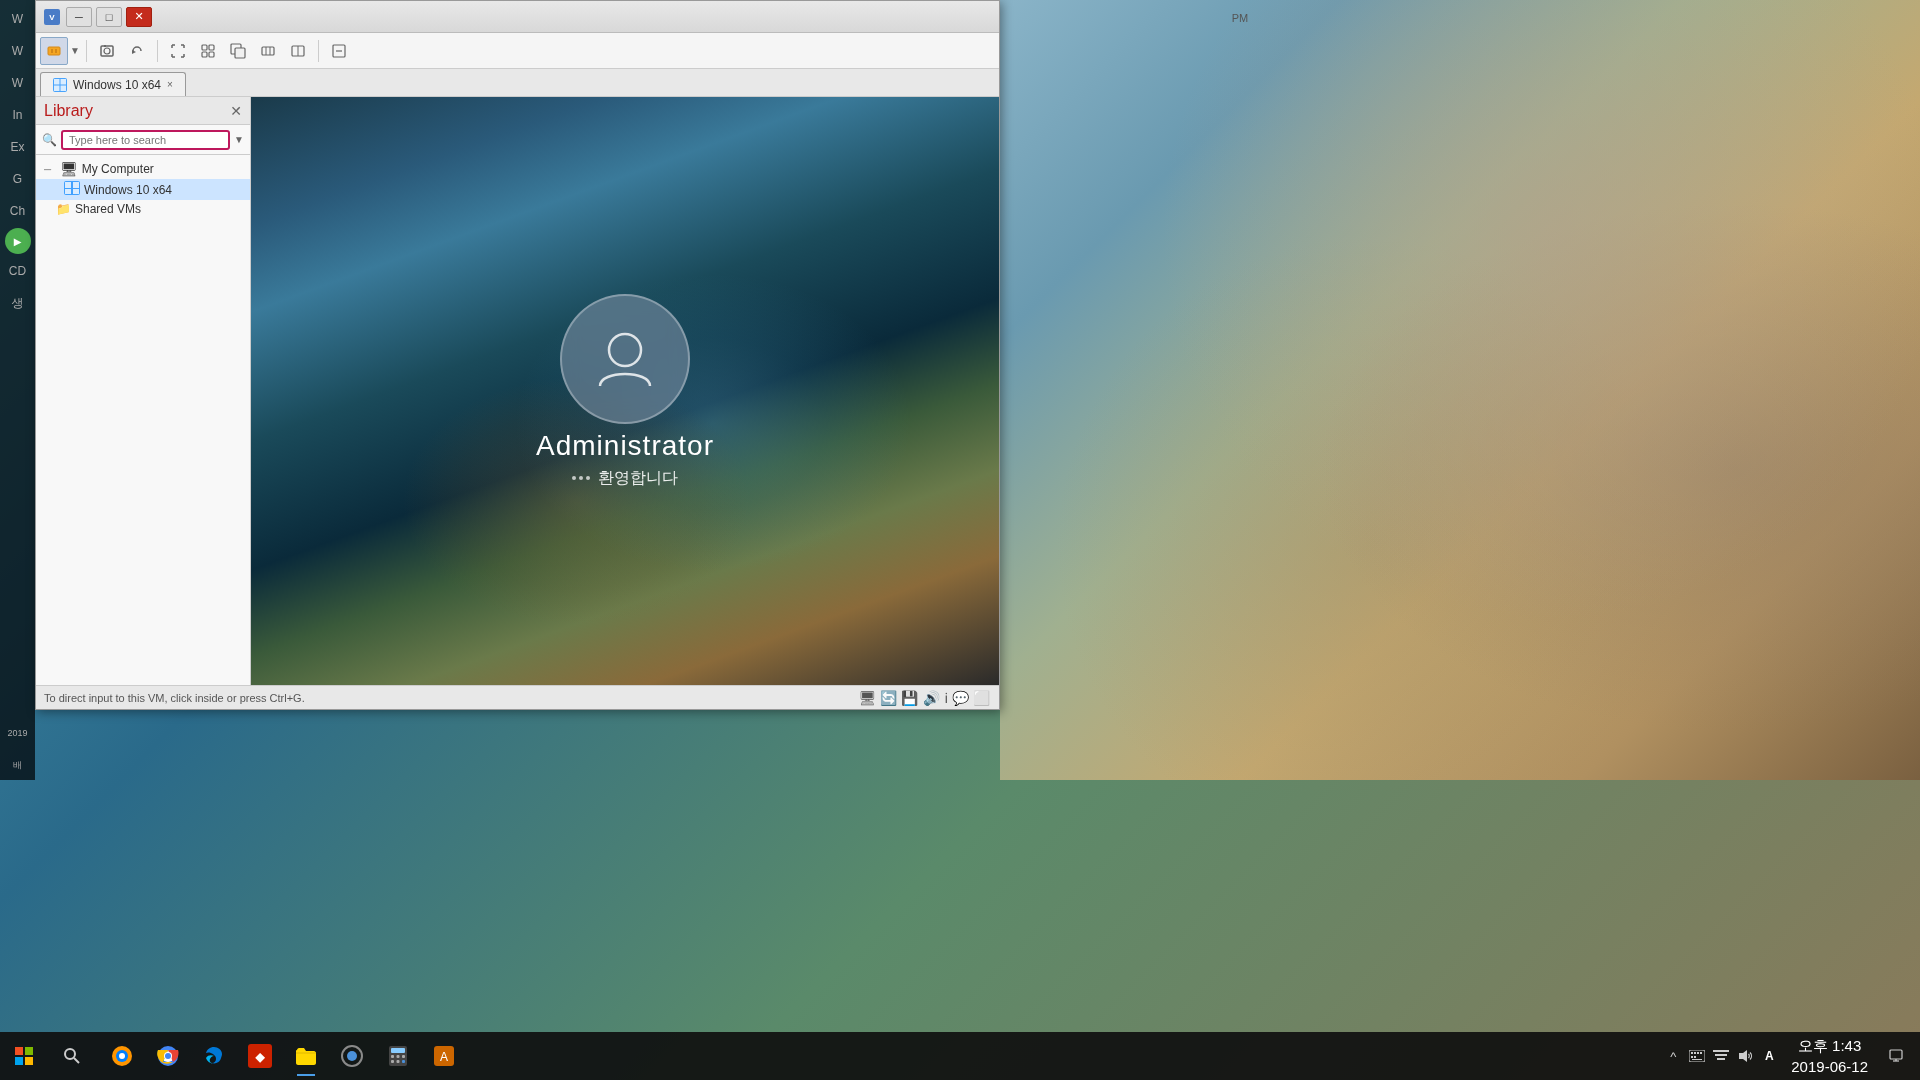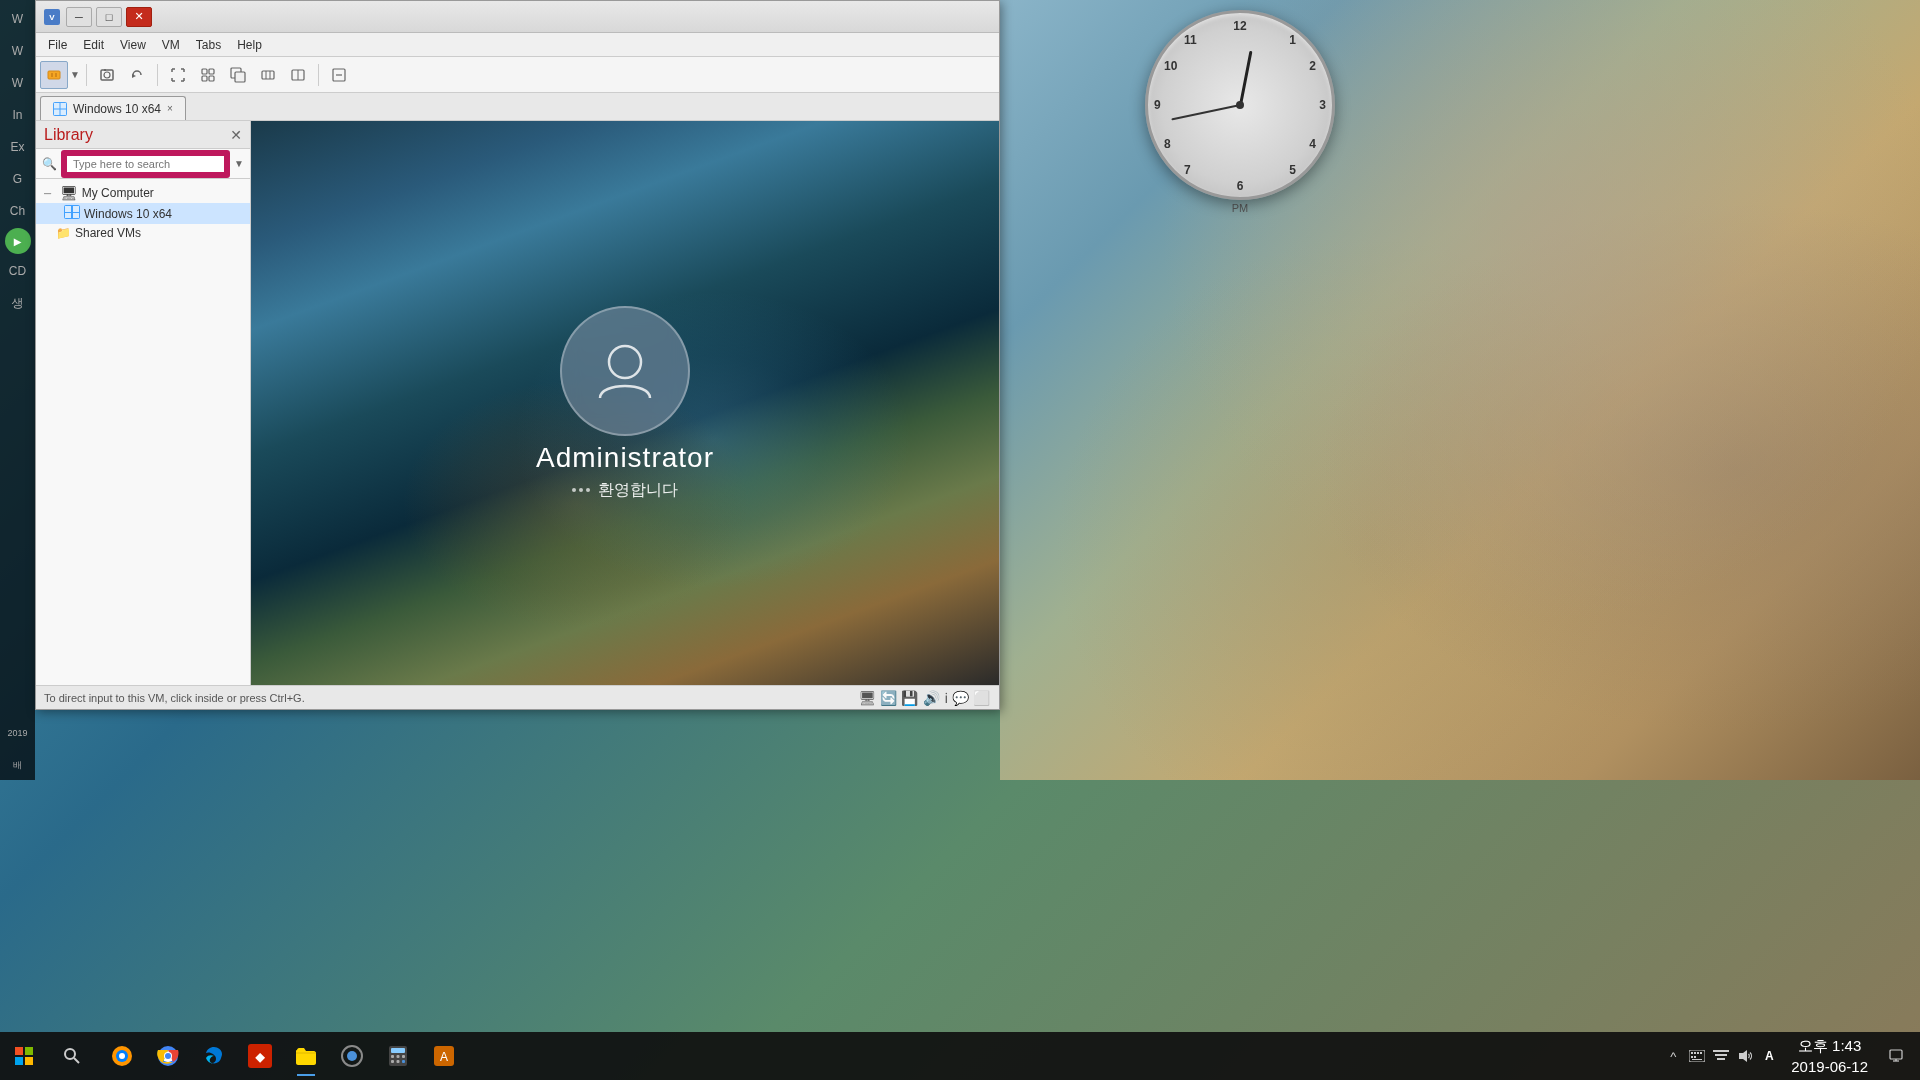--- a/index.html
+++ b/index.html
@@ -331,21 +331,21 @@
       height: 30px;
       border-bottom: 1px solid #ccc;
       display: flex;
       align-items: center;
       padding: 0 6px;
       gap: 4px;
     }
 
     .search-input {
       flex: 1;
-      border: 6px solid #be185d;
+      border: 2px solid #be185d;
       border-radius: 3px;
       padding: 2px 6px;
       font-size: 11px;
       background: white;
       color: #999;
     }
 
     .search-dropdown {
       font-size: 10px;
       color: #666;
@@ -631,38 +631,20 @@
     }
   </style>
 </head>
 <body>
 
 <div class="desktop-bg"></div>
 
 <div class="cat-area"></div>
 
 <div class="clock-widget">
-  <div class="clock-face">
-
-    <span class="clock-number" style="top:6px; left:50%; transform:translateX(-50%);">12</span>
-    <span class="clock-number" style="top:50%; right:6px; transform:translateY(-50%);">3</span>
-    <span class="clock-number" style="bottom:4px; left:50%; transform:translateX(-50%);">6</span>
-    <span class="clock-number" style="top:50%; left:6px; transform:translateY(-50%);">9</span>
-    <span class="clock-number" style="top:20px; right:36px;">1</span>
-    <span class="clock-number" style="top:20px; left:36px;">11</span>
-    <span class="clock-number" style="top:46px; right:16px;">2</span>
-    <span class="clock-number" style="top:46px; left:16px;">10</span>
-    <span class="clock-number" style="bottom:46px; right:16px;">4</span>
-    <span class="clock-number" style="bottom:46px; left:16px;">8</span>
-    <span class="clock-number" style="bottom:20px; right:36px;">5</span>
-    <span class="clock-number" style="bottom:20px; left:36px;">7</span>
-
-    <div class="hand hour-hand"></div>
-    <div class="hand minute-hand"></div>
-  </div>
   <div class="clock-pm">PM</div>
 </div>
 
 <div class="left-sidebar-apps">
   <div class="sidebar-app-icon">W</div>
   <div class="sidebar-app-icon">W</div>
   <div class="sidebar-app-icon">W</div>
   <div class="sidebar-app-icon">In</div>
   <div class="sidebar-app-icon">Ex</div>
   <div class="sidebar-app-icon">G</div>
@@ -683,28 +665,20 @@
         <text x="6" y="9" text-anchor="middle" fill="white" font-size="8" font-weight="bold">V</text>
       </svg>
     </div>
     <div class="title-bar-controls">
       <button class="title-btn">─</button>
       <button class="title-btn">□</button>
       <button class="title-btn close">✕</button>
     </div>
   </div>
 
-  <div class="menu-bar">
-    <span class="menu-item">File</span>
-    <span class="menu-item">Edit</span>
-    <span class="menu-item">View</span>
-    <span class="menu-item">VM</span>
-    <span class="menu-item">Tabs</span>
-    <span class="menu-item">Help</span>
-  </div>
 
   <div class="toolbar">
 
     <div class="toolbar-dropdown">
       <button class="toolbar-btn active">
         <svg width="16" height="16" viewBox="0 0 16 16">
           <rect x="2" y="4" width="12" height="8" rx="1" fill="#f5a623" stroke="#d4881a" stroke-width="1"></rect>
           <rect x="5" y="6" width="2" height="4" fill="#d4881a"></rect>
           <rect x="9" y="6" width="2" height="4" fill="#d4881a"></rect>
         </svg>

